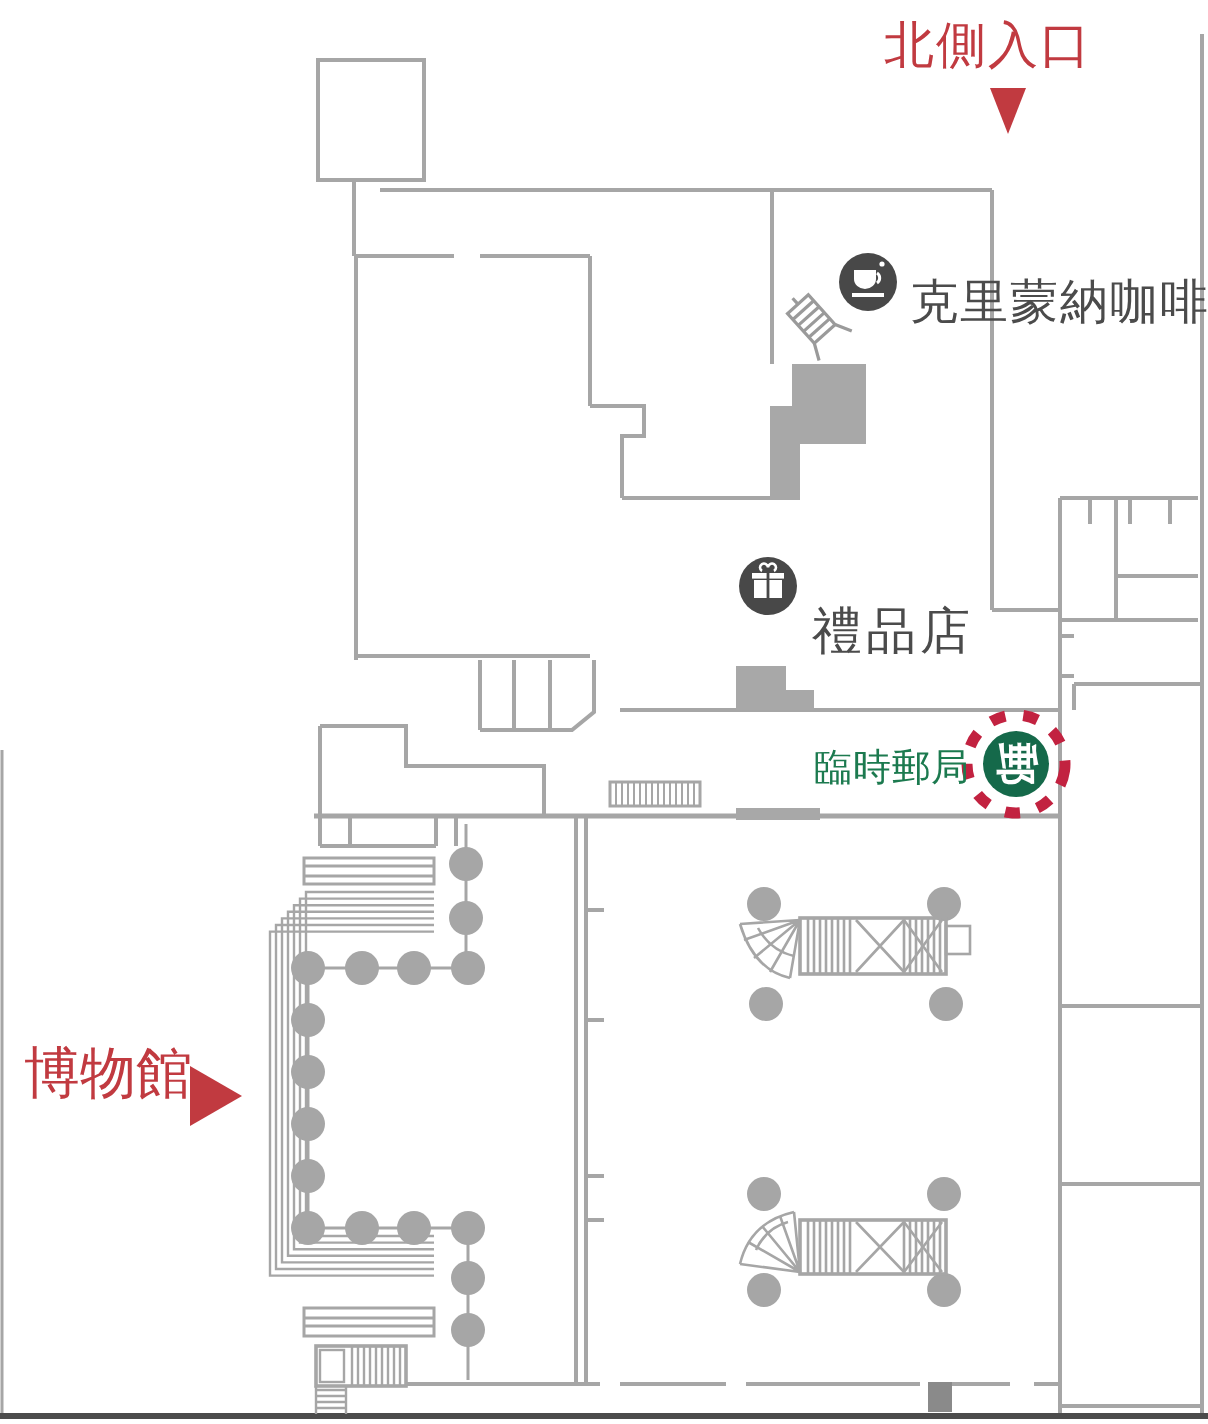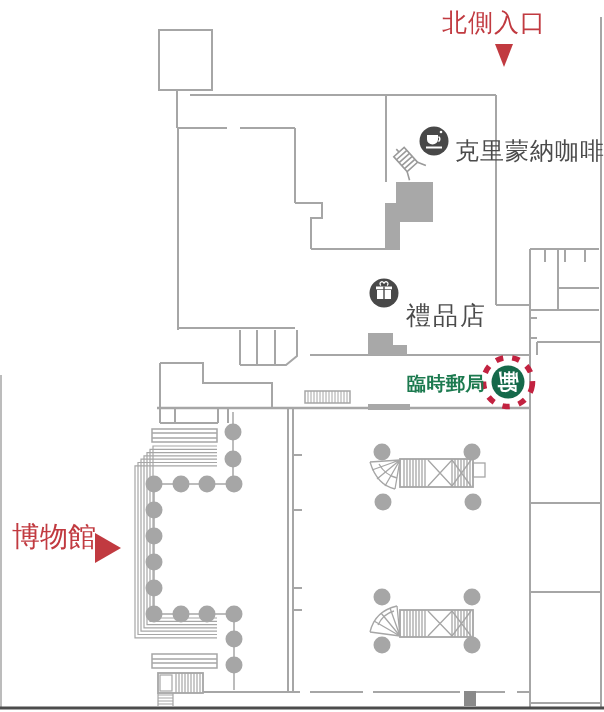--- a/index.html
+++ b/index.html
@@ -3,21 +3,21 @@
 <meta charset="utf-8">
 <style>
   html,body{margin:0;padding:0;background:#ffffff;}
   #stage{position:relative;width:604px;height:712px;background:#ffffff;overflow:hidden;
          font-family:"Liberation Sans","DejaVu Sans",sans-serif;}
   #plan{position:absolute;left:0;top:0;}
   .lbl{position:absolute;white-space:nowrap;}
   .lbl-north{left:442px;top:6px;font-size:25px;letter-spacing:1px;color:#c13a40;}
   .lbl-cafe{left:455px;top:135px;font-size:24px;letter-spacing:1px;color:#4b4b4b;}
   .lbl-gift{left:406px;top:279px;font-size:25px;letter-spacing:2px;color:#4b4b4b;margin-top:20px;}
-  .lbl-post{left:407px;top:371px;font-size:19px;font-weight:bold;letter-spacing:0.5px;color:#1c7a4f;}
+  .lbl-post{left:407px;top:371px;font-size:19px;font-weight:normal;letter-spacing:0.5px;color:#1c7a4f;}
   .lbl-museum{left:12px;top:522px;font-size:28px;line-height:29px;color:#c13a40;}
 </style>
 </head>
 <body>
 
 <div id="stage">
 
 <svg id="plan" width="604" height="712" viewBox="0 0 604 712" xmlns="http://www.w3.org/2000/svg">
 
   <g stroke="#a6a6a6" stroke-width="2" fill="none">

